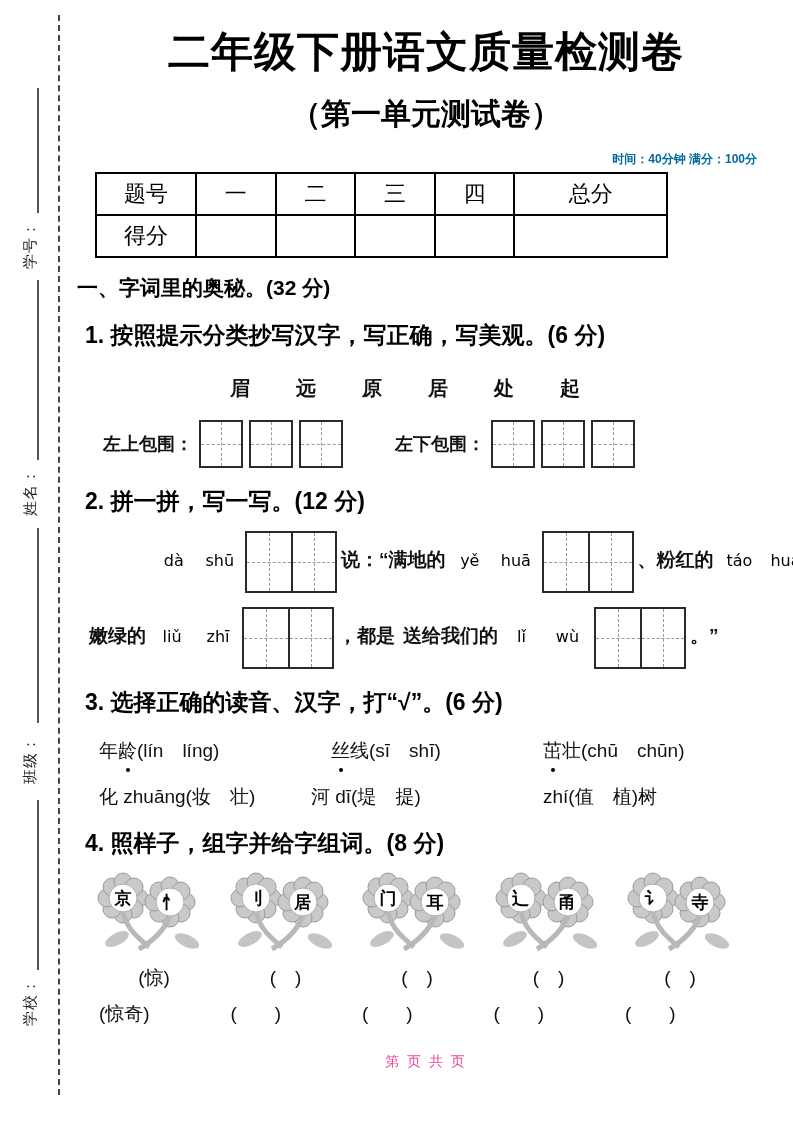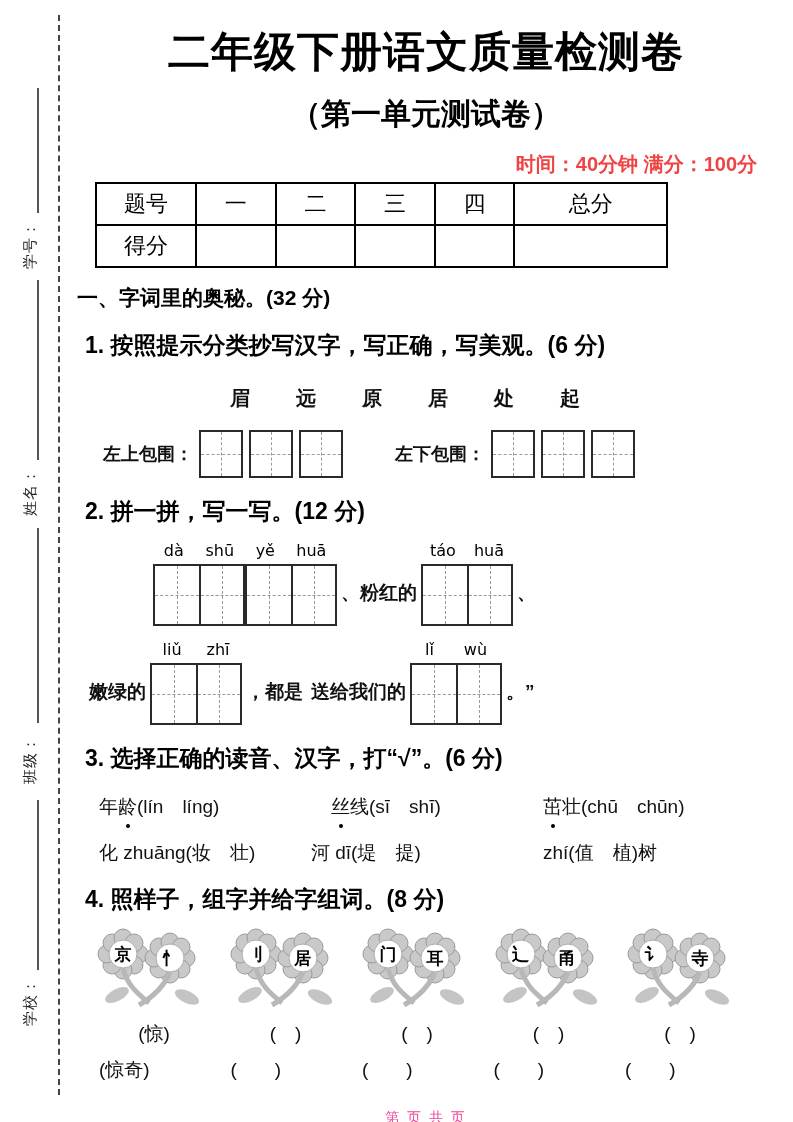--- a/index.html
+++ b/index.html
@@ -15,21 +15,21 @@
   .fill-line { position:absolute; left:37px; width:0; border-left:2px solid #555; }
   .mlabel { position:absolute; left:30px; white-space:nowrap; font-size:15px; color:#222;
             transform:translate(-50%,-50%) rotate(-90deg); letter-spacing:1px; }
 
   
   .main { position:absolute; left:85px; top:0; width:682px; }
 
   .title { text-align:center; margin-top:24px; font-size:42px; font-weight:bold;
            letter-spacing:1px; color:#000; }
   .subtitle { text-align:center; margin-top:14px; font-size:30px; font-weight:bold; color:#000; }
-  .meta { text-align:right; margin:16px 10px 4px 0; font-size:20px; font-weight:bold; color:#ef4444; }
+  .meta { text-align:right; margin:16px 10px 4px 0; font-size:12px; font-weight:bold; color:#0369a1; }
 
   table.score { border-collapse:collapse; width:573px; margin-left:10px; }
   table.score td, table.score th { border:2px solid #000; height:42px; text-align:center;
            font-size:22px; font-weight:normal; color:#000; }
   table.score .c0 { width:100px; }
 
   .sec-head { margin:16px 0 0 -8px; font-size:21px; font-weight:bold; color:#000; }
   .prompt { margin-top:18px; font-size:23px; font-weight:600; color:#000; }
 
   
@@ -38,21 +38,21 @@
   .gridrow { display:flex; align-items:center; margin:18px 0 0 18px; }
   .glabel { font-size:18px; font-weight:600; margin-right:6px; }
   .glabel.second { margin-left:46px; }
   .box1 { width:44px; height:48px; border:2px solid #2a2a2a; position:relative; margin-right:6px; background:#fff; }
   .box1::before { content:""; position:absolute; left:0; right:0; top:50%; border-top:1px dashed #999; }
   .box1::after  { content:""; position:absolute; top:0; bottom:0; left:50%; border-left:1px dashed #999; }
 
   
   .pinrow { display:flex; align-items:flex-end; margin-top:14px; }
   .pinrow .txt { font-size:19px; font-weight:600; padding:0 4px 20px 4px; white-space:pre; }
-  .pinblock { display:flex; flex-direction:column; align-items:center; }
+  .pinblock { display:flex; flex-direction:row; align-items:center; }
   .pinyin { display:flex; width:92px; justify-content:space-around; font-size:16px;
             color:#000; margin-bottom:4px; font-family:"DejaVu Sans", sans-serif; }
   .grid2 { display:flex; border:2px solid #2a2a2a; background:#fff; }
   .cell { width:44px; height:58px; position:relative; }
   .cell + .cell { border-left:2px solid #2a2a2a; }
   .cell::before { content:""; position:absolute; left:0; right:0; top:50%; border-top:1px dashed #999; }
   .cell::after  { content:""; position:absolute; top:0; bottom:0; left:50%; border-left:1px dashed #999; }
   .indent1 { margin-left:68px; }
 
   
@@ -142,20 +142,21 @@
       <div class="pinblock">
         <div class="pinyin">
             <span>dà</span>
             <span>shū</span>
           </div>
         <div class="grid2">
             <div class="cell"></div>
             <div class="cell"></div>
           </div>
       </div>
+      <span class="txt">说：“满地的</span>
       <div class="pinblock">
         <div class="pinyin">
             <span>yě</span>
             <span>huā</span>
           </div>
         <div class="grid2">
             <div class="cell"></div>
             <div class="cell"></div>
           </div>
       </div>

